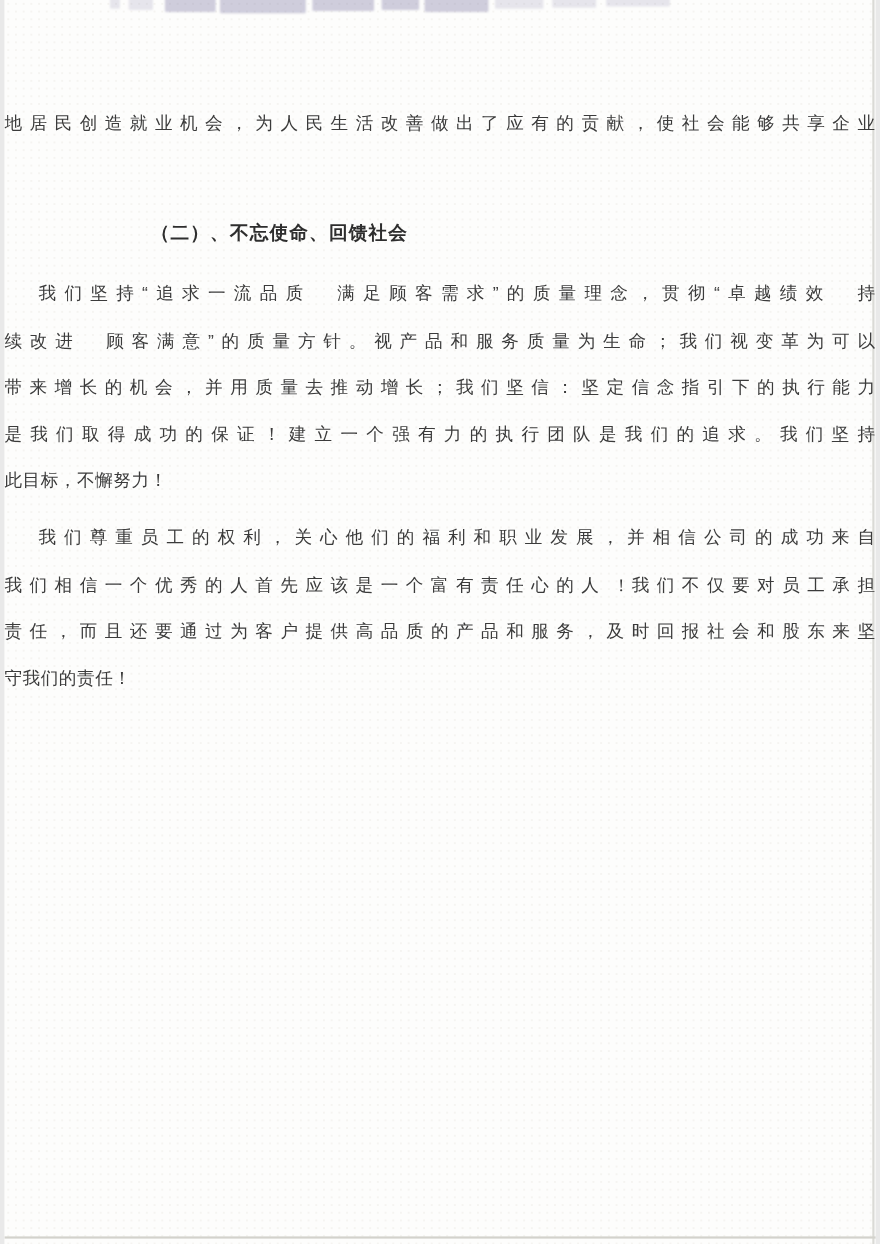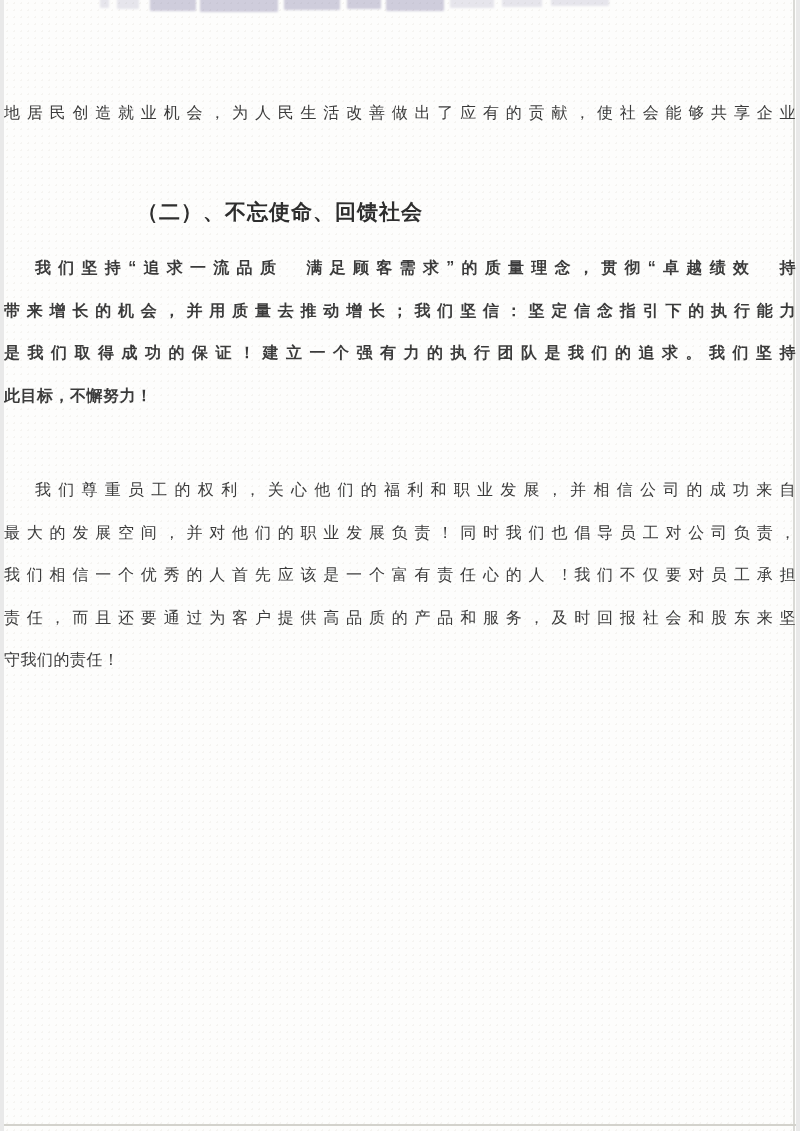--- a/index.html
+++ b/index.html
@@ -58,41 +58,41 @@
     position: absolute;
     left: 113px;
     width: 576px;
     font-size: 16px;
     line-height: 42.5px;
     letter-spacing: 0.5px;
     color: #3b3b3b;
   }
   .para { position: absolute; left: 0; width: 100%; }
   .p1 { top: 92px; }
-  .p2 { top: 247px; font-weight: bold; }
+  .p2 { top: 247px; }
   .p3 { top: 469px; font-family: Liberation Serif, serif; }
 
   .line {
     text-align: justify;
     text-align-last: justify;
   }
   .line.last {
     text-align-last: left;
   }
   .line.indent {
     text-indent: 31px;
   }
 
   .heading {
     position: absolute;
     left: 113px;
     top: 197px;
     width: 576px;
     padding-left: 20px;
-    font-size: 21px;
+    font-size: 17px;
     line-height: 30px;
     font-weight: bold;
     color: #2e2e2e;
     letter-spacing: 1px;
   }
 </style>
 </head>
 <body>
 
 <div class="page">
@@ -114,26 +114,26 @@
   <div class="edge-line-bottom"></div>
 
   <div class="textcol para p1">
     <div class="line">地居民创造就业机会，为人民生活改善做出了应有的贡献，使社会能够共享企业</div>
   </div>
 
   <div class="heading">（二）、不忘使命、回馈社会</div>
 
   <div class="textcol para p2">
     <div class="line indent">我们坚持“追求一流品质　满足顾客需求”的质量理念，贯彻“卓越绩效　持</div>
+    <div class="line">续改进　顾客满意”的质量方针。视产品和服务质量为生命；我们视变革为可以</div>
     <div class="line">带来增长的机会，并用质量去推动增长；我们坚信：坚定信念指引下的执行能力</div>
     <div class="line">是我们取得成功的保证！建立一个强有力的执行团队是我们的追求。我们坚持</div>
     <div class="line last">此目标，不懈努力！</div>
   </div>
 
   <div class="textcol para p3">
     <div class="line indent">我们尊重员工的权利，关心他们的福利和职业发展，并相信公司的成功来自</div>
-    <div class="line">最大的发展空间，并对他们的职业发展负责！同时我们也倡导员工对公司负责，</div>
     <div class="line">我们相信一个优秀的人首先应该是一个富有责任心的人 !我们不仅要对员工承担</div>
     <div class="line">责任，而且还要通过为客户提供高品质的产品和服务，及时回报社会和股东来坚</div>
     <div class="line last">守我们的责任！</div>
   </div>
 
 </div>
 
 </body></html>

